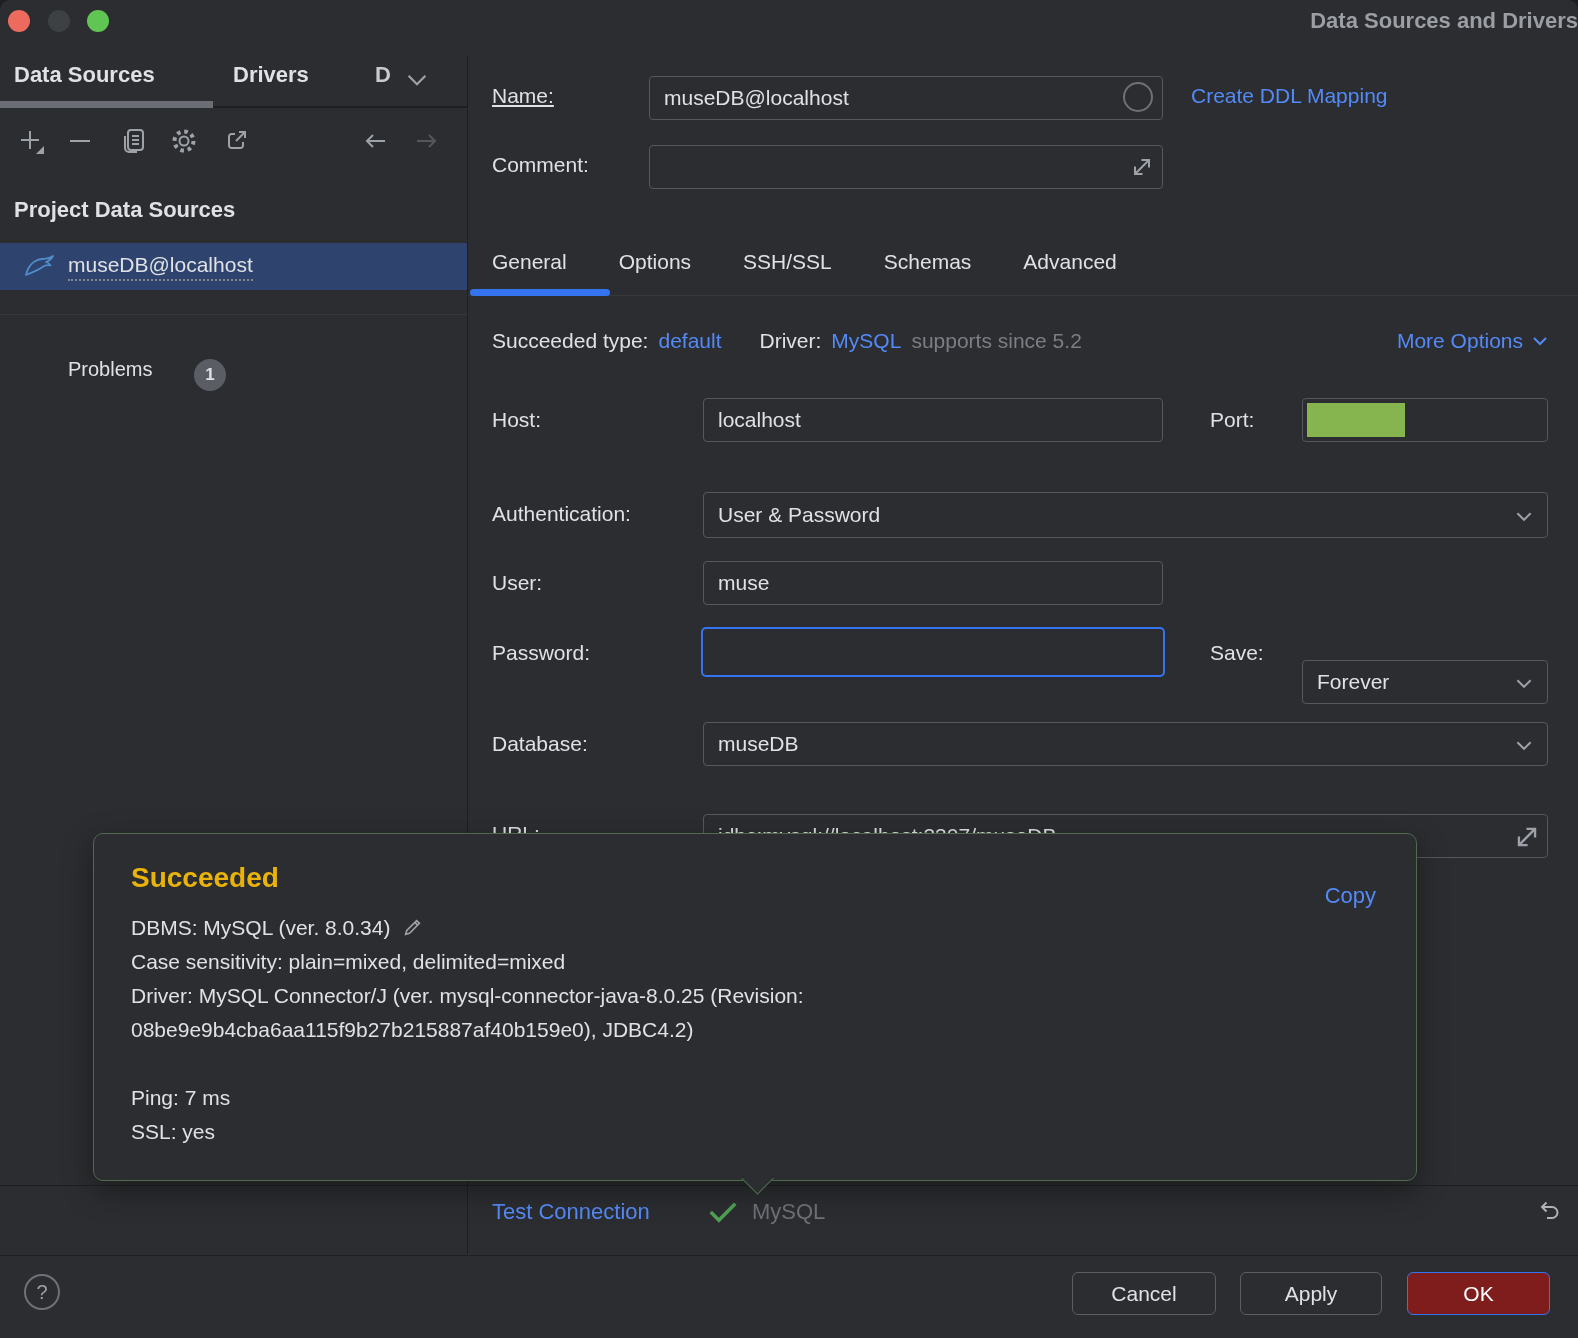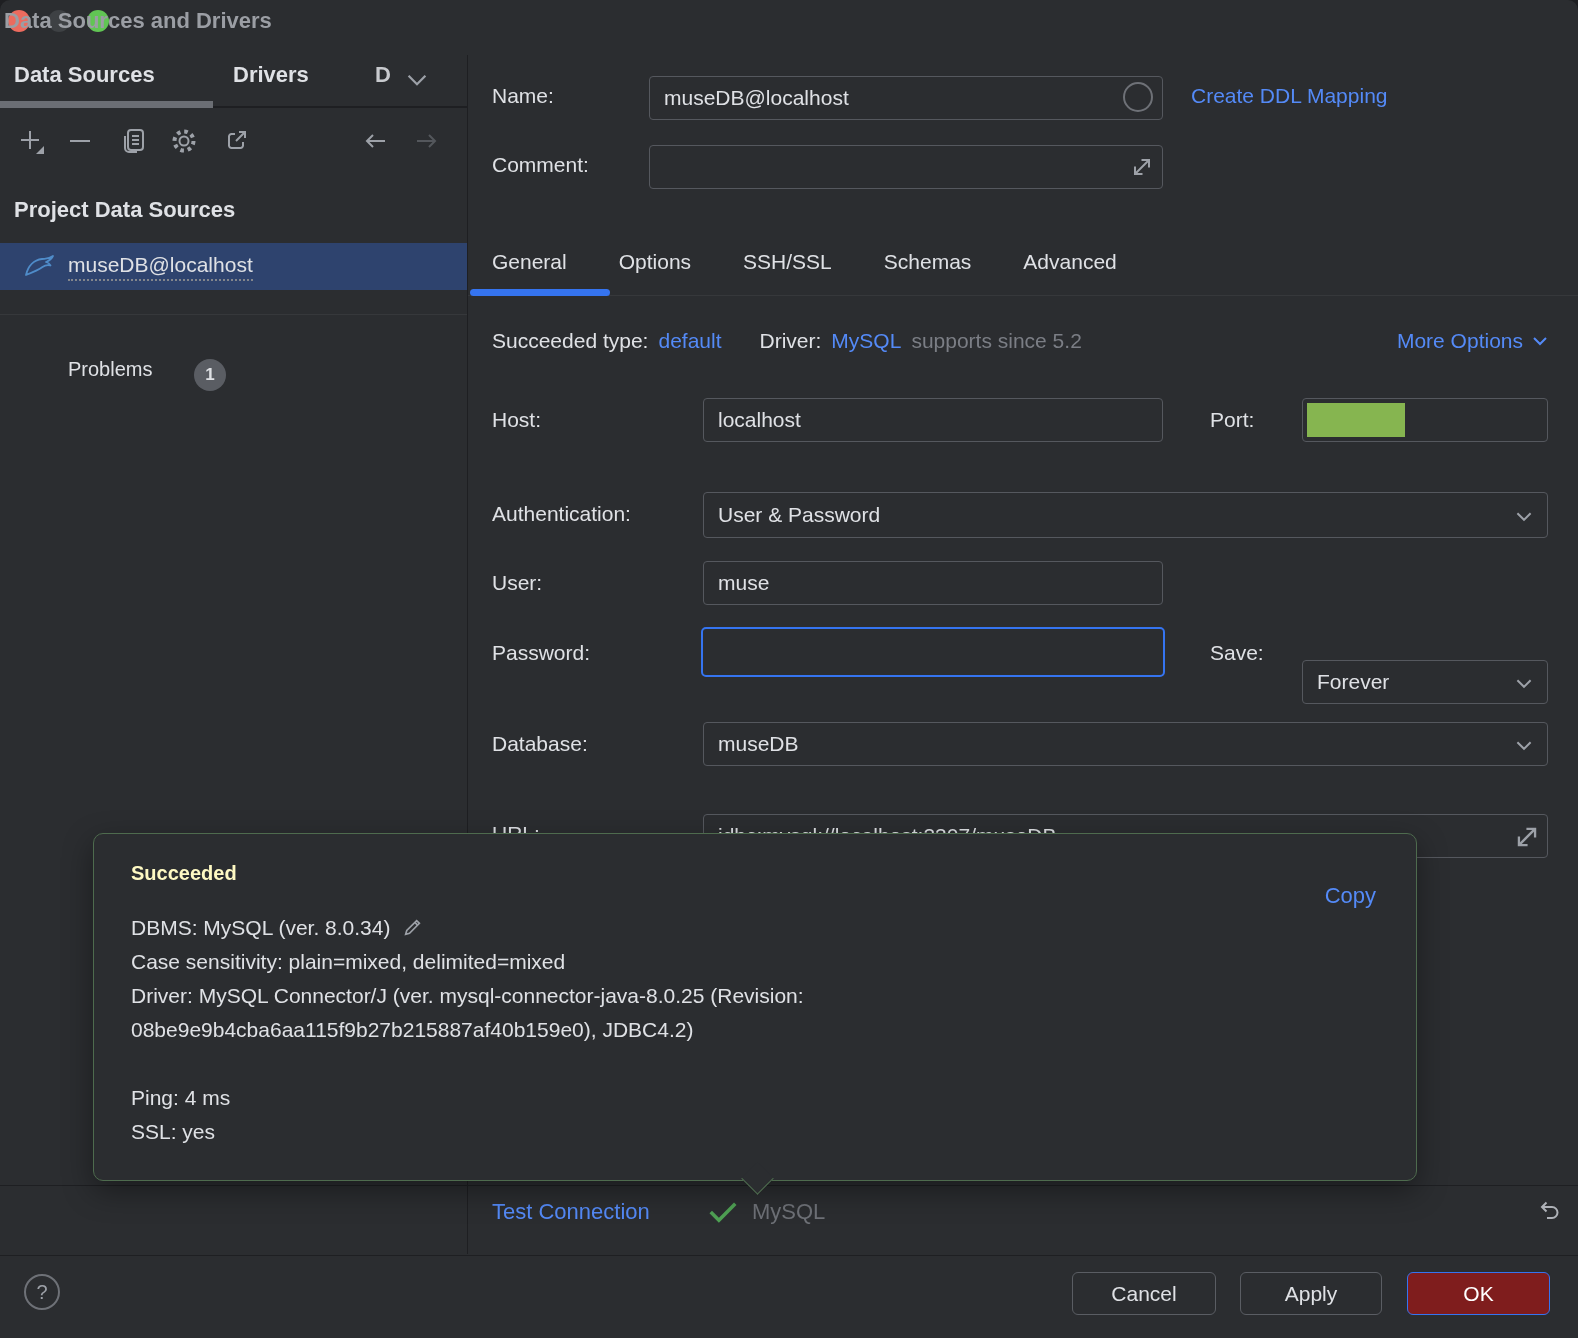--- a/index.html
+++ b/index.html
@@ -13,21 +13,21 @@
   .selectbox{position:absolute;border:1px solid #55585e;border-radius:4px;box-sizing:border-box;
     font-size:21px;color:#dfe1e5;display:flex;align-items:center;padding:0 14px;background:transparent;}
   .selectbox .chev{position:absolute;right:14px;top:50%;transform:translateY(-50%);color:#9da1a8;}
   .link{color:#548af7;cursor:pointer;white-space:nowrap;}
   .icon{color:#9da1a8;display:inline-block;line-height:0;}
   
   .tl{position:absolute;top:10px;width:22px;height:22px;border-radius:50%;}
   .tl.red{left:8px;background:#ec6b5e;}
   .tl.gray{left:48px;background:#3e4144;}
   .tl.green{left:87px;background:#61c554;}
-  .title{position:absolute;top:8px;left:4px;right:0;text-align:left;
+  .title{position:absolute;top:8px;left:4px;right:0;text-align:right;
     font-weight:700;font-size:22px;color:#9b9ea4;}
   
   .side-tab{position:absolute;top:62px;font-size:22px;font-weight:700;color:#dfe1e5;white-space:nowrap;}
   .tabbar-line{position:absolute;left:0;top:106px;width:467px;height:2px;background:#1e1f22;}
   .tabbar-thumb{position:absolute;left:0;top:101px;width:213px;height:7px;background:#6b6e74;}
   .tool{position:absolute;top:127px;width:28px;height:28px;color:#9da1a8;cursor:pointer;line-height:0;}
   .tree-row{position:absolute;left:0;top:243px;width:467px;height:47px;background:#2e436e;display:flex;align-items:center;}
   .tree-label{font-size:21px;color:#dfe1e5;border-bottom:2px dotted #83868c;padding-bottom:2px;margin-left:12px;}
   .badge{position:absolute;left:194px;top:359px;width:32px;height:32px;border-radius:50%;background:#5a5d63;
     display:flex;align-items:center;justify-content:center;font-size:17px;font-weight:700;color:#dfe1e5;}
@@ -43,21 +43,21 @@
   .more-opts{position:absolute;right:30px;top:329px;font-size:21px;display:flex;align-items:center;gap:9px;}
   .port-highlight{position:absolute;left:4px;top:4px;width:98px;height:34px;background:#86b550;}
   .focusfield{border:2px solid #3574f0;border-radius:5px;}
   .spinner{position:absolute;right:10px;top:6px;width:30px;height:30px;border:2px solid #6e7177;border-radius:50%;box-sizing:border-box;}
   .field-icon{position:absolute;right:8px;top:50%;transform:translateY(-50%);color:#9da1a8;line-height:0;cursor:pointer;}
   
   .popup{position:absolute;left:93px;top:833px;width:1322px;height:346px;background:#2b2d30;
     border:1px solid #4e6b4e;border-radius:10px;z-index:20;box-shadow:0 10px 30px rgba(0,0,0,.38);}
   .popup-caret{position:absolute;left:746px;top:1167px;width:22px;height:22px;background:#2b2d30;
     transform:rotate(45deg);border-right:1px solid #4e6b4e;border-bottom:1px solid #4e6b4e;z-index:21;}
-  .popup-status{position:absolute;left:37px;top:28px;font-size:20px;font-weight:700;color:#fef9c3;}
+  .popup-status{position:absolute;left:37px;top:28px;font-size:28px;font-weight:700;color:#eab308;}
   .popup-copy{position:absolute;right:40px;top:28px;font-size:22px;margin-top:21px;}
   .popup-lines{position:absolute;left:37px;top:77px;right:37px;font-size:21px;line-height:34px;color:#dfe1e5;}
   .popup-lines div{min-height:34px;white-space:nowrap;}
   
   .test-link{position:absolute;left:492px;top:1199px;font-size:22px;}
   .check{position:absolute;left:708px;top:1200px;color:#4fa154;line-height:0;}
   .drv-name{position:absolute;left:752px;top:1199px;font-size:22px;color:#6e7177;}
   .undo{position:absolute;left:1534px;top:1199px;width:28px;height:26px;color:#aeb1b7;cursor:pointer;line-height:0;}
   .help{position:absolute;left:24px;top:1274px;width:36px;height:36px;border:2px solid #6e7177;border-radius:50%;
     box-sizing:border-box;display:flex;align-items:center;justify-content:center;font-size:20px;color:#9da1a8;cursor:pointer;}
@@ -141,21 +141,21 @@
     <span class="tree-label">museDB@localhost</span>
   </div>
 
   <div class="faintline" style="left:0;top:314px;width:467px;"></div>
 
   <div class="lbl" style="left:68px;top:358px;font-size:20px;">Problems</div>
   <div class="badge">1</div>
 
   <div class="vdivider"></div>
 
-  <div class="lbl" style="left:492px;top:84px;">Name:</div>
+  <div class="lbl" style="left:492px;top:84px;text-decoration:underline;">Name:</div>
   <div class="abs" style="left:649px;top:76px;width:514px;height:44px;">
     <input class="field" style="left: 0px; top: 0px; width: 514px; height: 44px;" value="museDB@localhost">
     <span class="spinner"></span>
   </div>
   <div class="abs link" style="left:1191px;top:84px;font-size:21px;">Create DDL Mapping</div>
 
   <div class="lbl" style="left:492px;top:153px;">Comment:</div>
   <div class="abs" style="left:649px;top:145px;width:514px;height:44px;">
     <input class="field" style="left: 0px; top: 0px; width: 514px; height: 44px;" value="">
     <span class="field-icon">
@@ -270,21 +270,21 @@
           <svg width="22" height="22" viewBox="0 0 24 24" fill="none" stroke="currentColor" stroke-width="1.8">
             <path d="M4 20 l1.2-4.2 L16 5 l3 3 L8.2 18.8 z"></path>
               <path d="M14 7 l3 3"></path>
             </svg>
         </span>
       </div>
       <div>Case sensitivity: plain=mixed, delimited=mixed</div>
       <div>Driver: MySQL Connector/J (ver. mysql-connector-java-8.0.25 (Revision:</div>
       <div>08be9e9b4cba6aa115f9b27b215887af40b159e0), JDBC4.2)</div>
       <div></div>
-      <div>Ping: 4 ms</div>
+      <div>Ping: 7 ms</div>
       <div>SSL: yes</div>
     </div>
   </div>
   <div class="popup-caret"></div>
 
   <div class="hline" style="left:0;top:1255px;width:1578px;"></div>
   <div class="help">?</div>
   <button class="btn" style="left:1072px;width:144px;">Cancel</button>
   <button class="btn" style="left:1240px;width:142px;">Apply</button>
   <button class="btn primary" style="left:1407px;width:143px;">OK</button>

